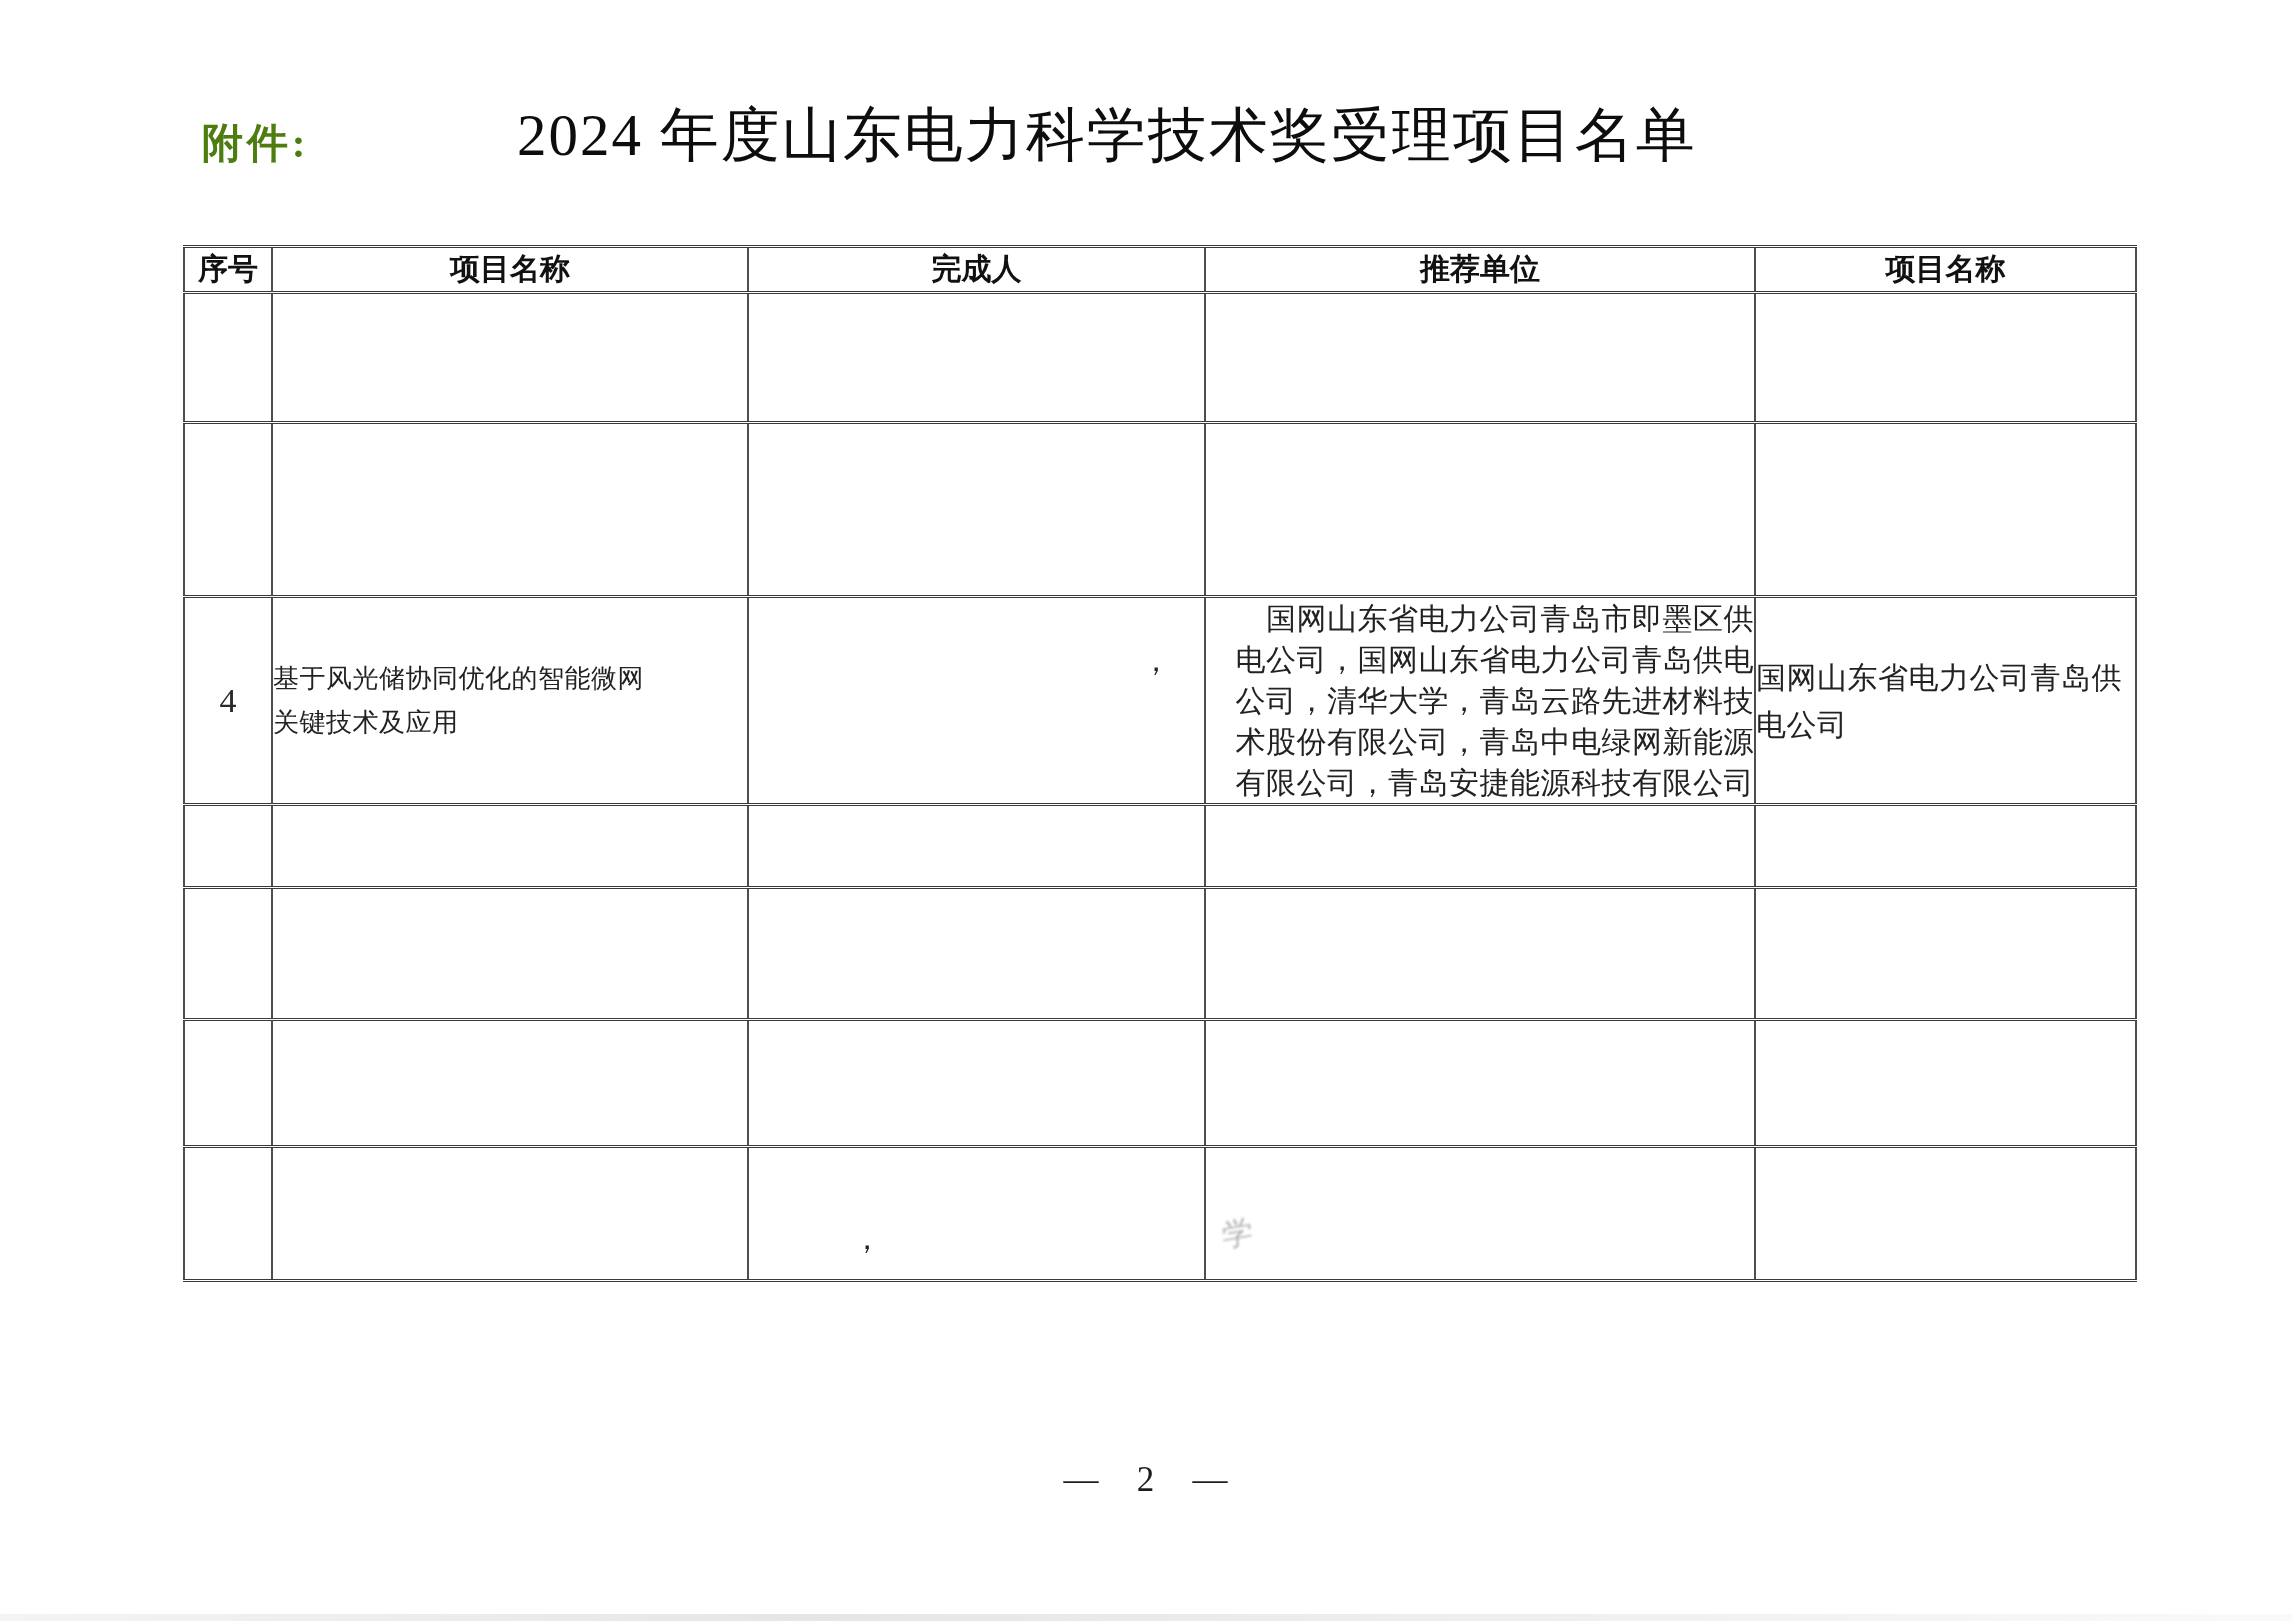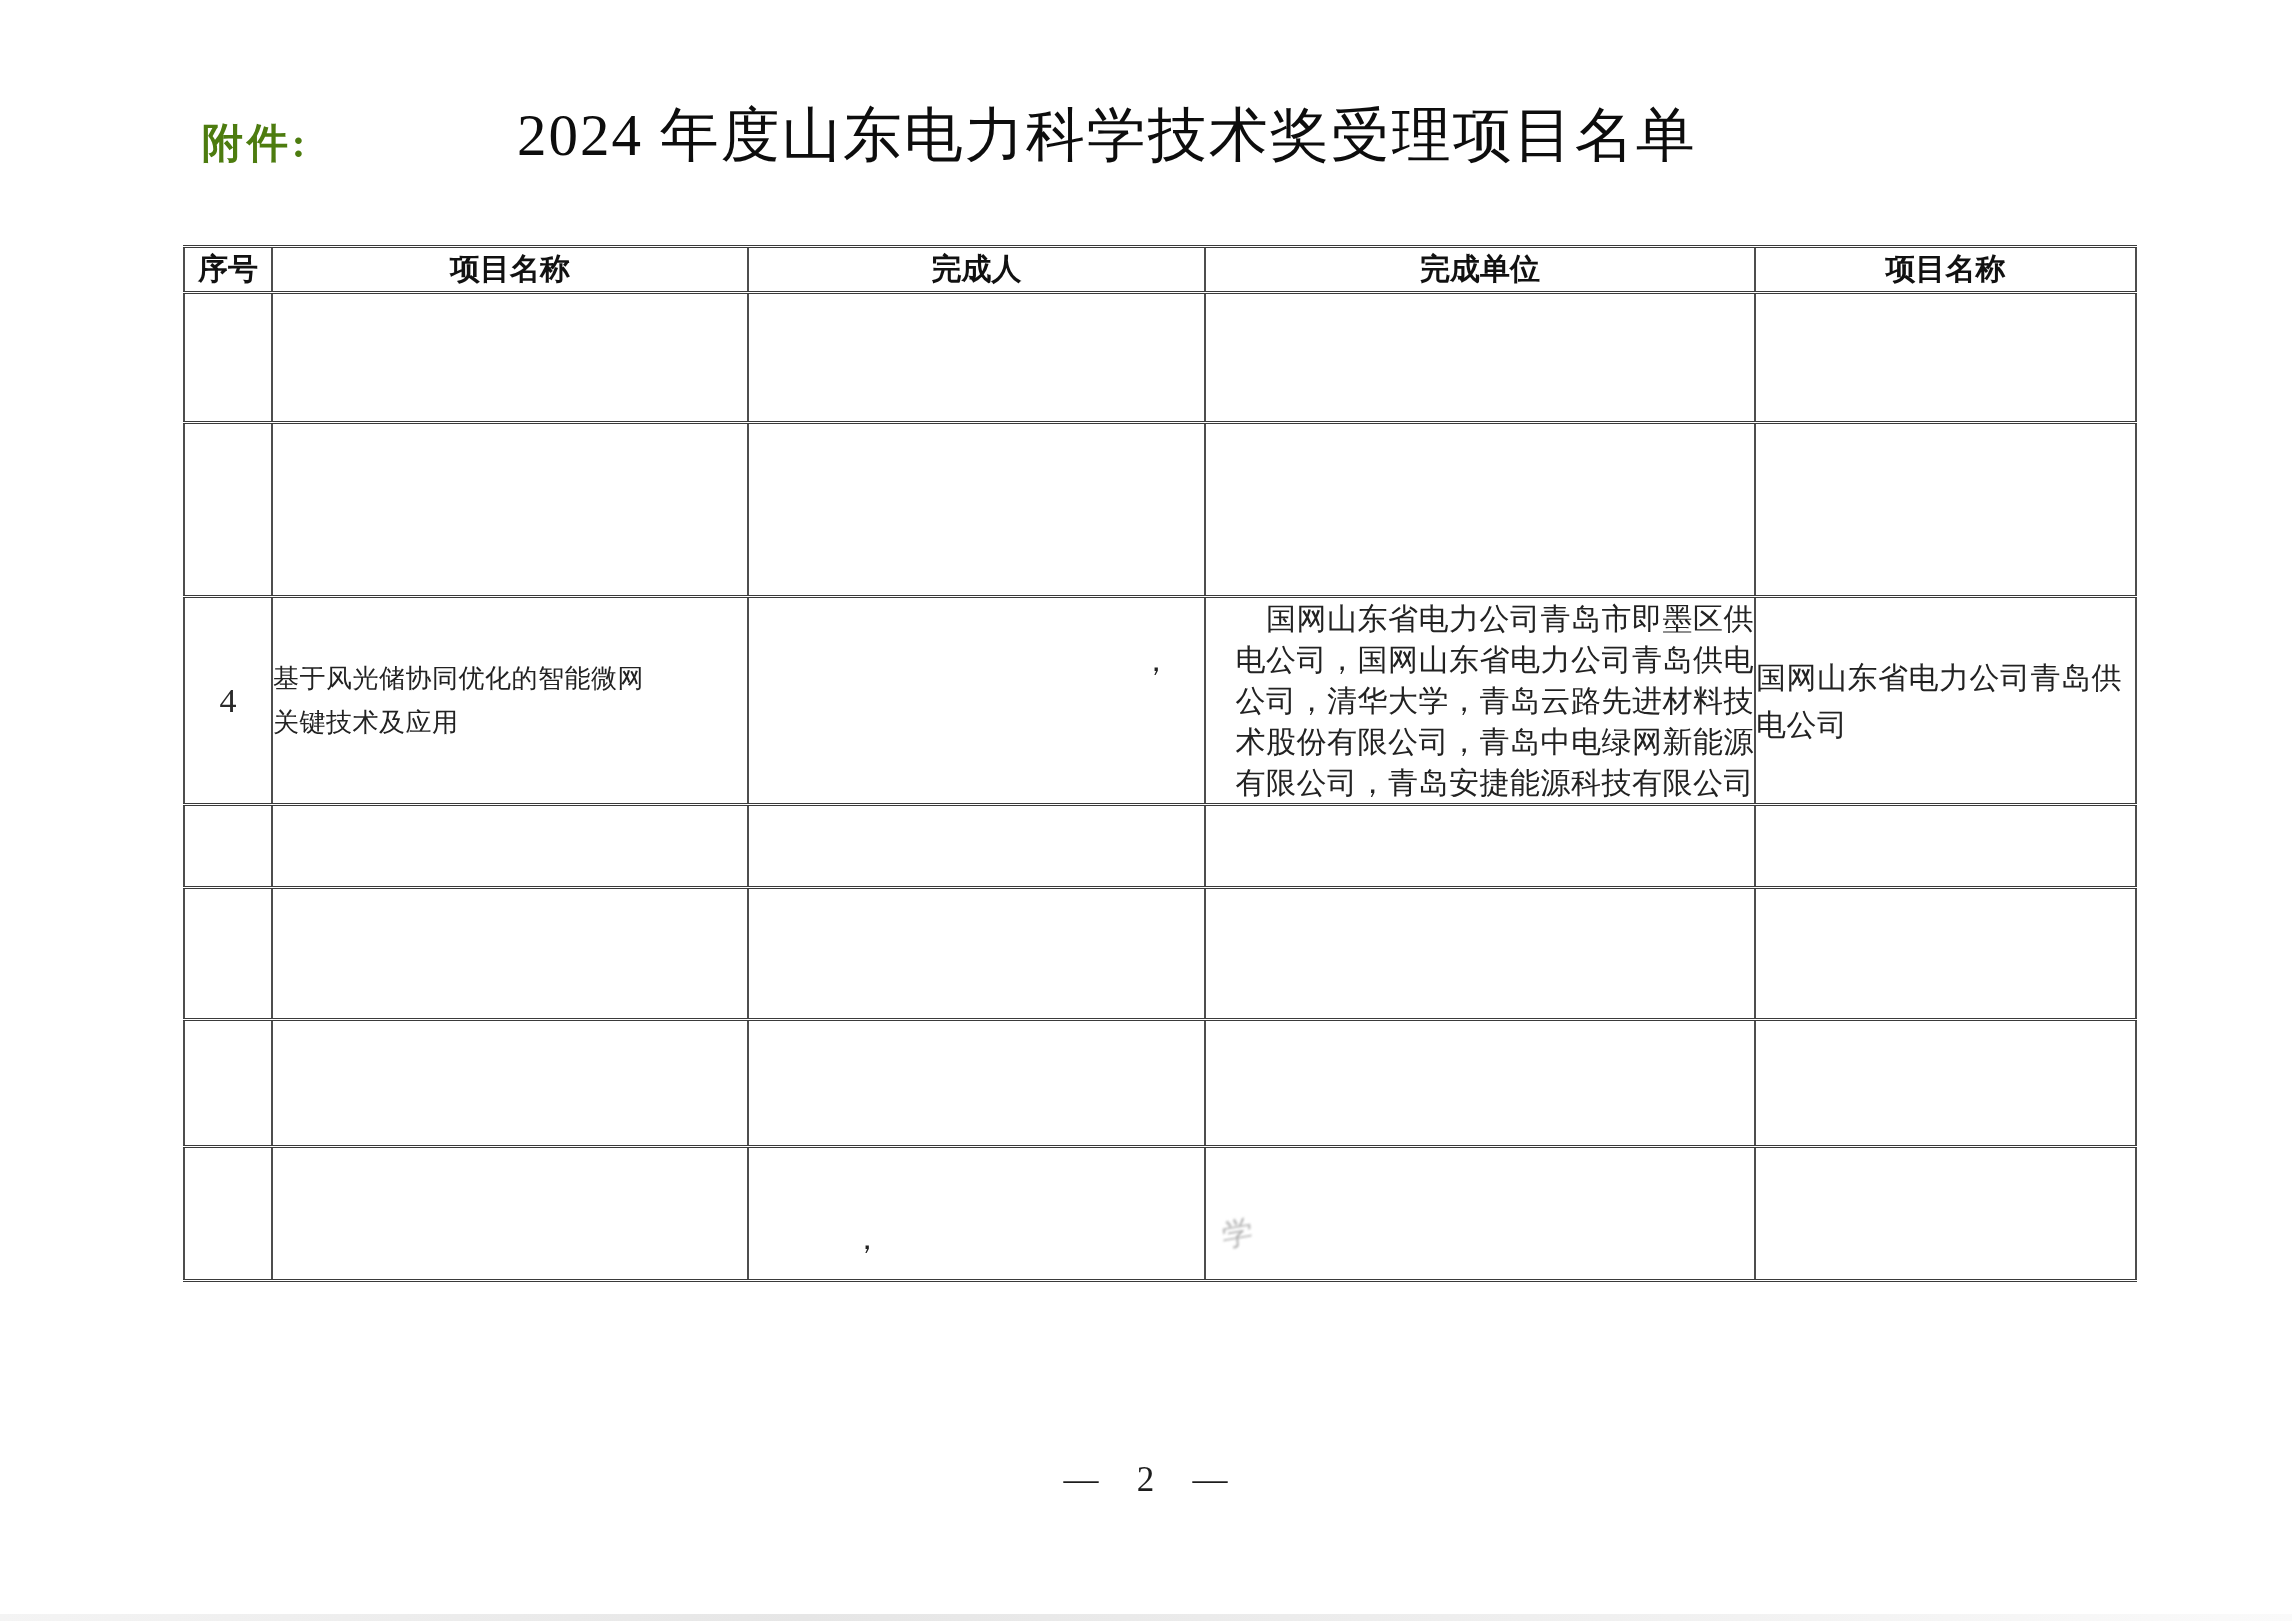--- a/index.html
+++ b/index.html
@@ -98,21 +98,21 @@
     <col style="width:476px">
     <col style="width:457px">
     <col style="width:550px">
     <col style="width:381px">
   </colgroup>
   <thead>
     <tr style="height:46px">
       <th>序号</th>
       <th>项目名称</th>
       <th>完成人</th>
-      <th>完成单位</th>
+      <th>推荐单位</th>
       <th>项目名称</th>
     </tr>
   </thead>
   <tbody>
     <tr style="height:130px">
       <td></td>
       <td></td>
       <td></td>
       <td></td>
       <td></td>

